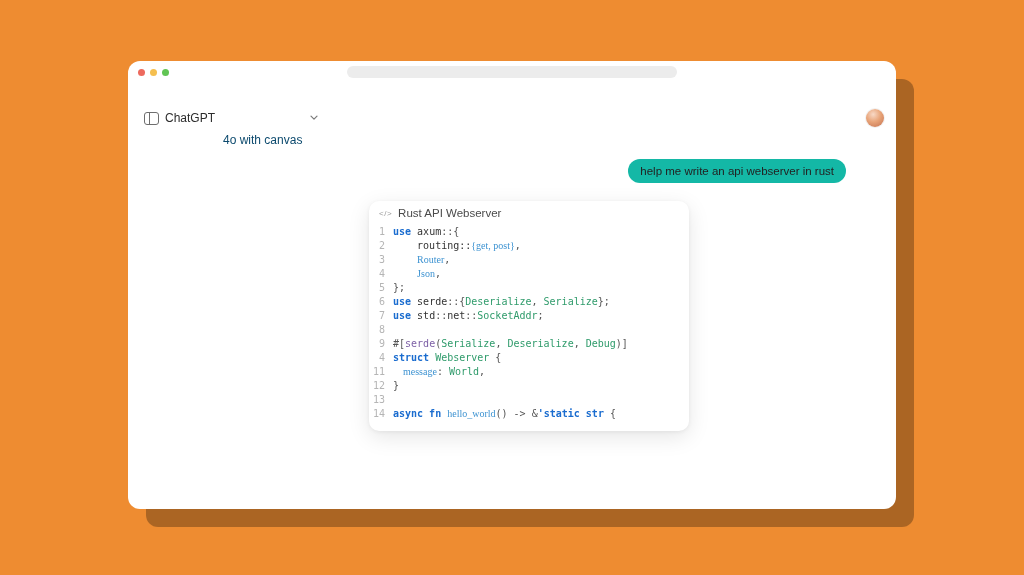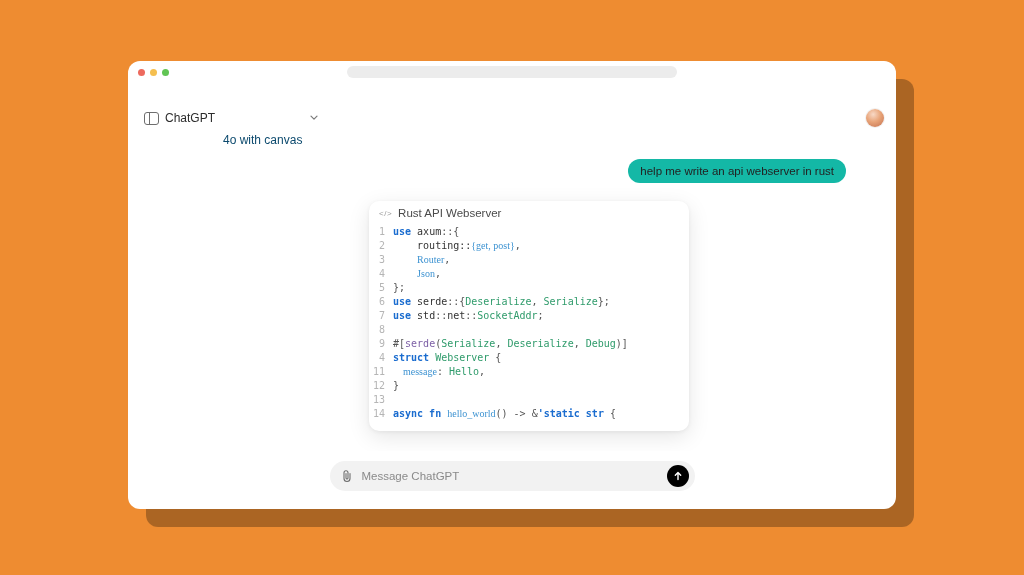--- a/index.html
+++ b/index.html
@@ -191,38 +191,23 @@
             <div class="code-line"><span class="ln">1</span><span><span class="tok-kw">use </span><span class="tok-path">axum</span><span class="tok-punc">::{</span></span></div>
             <div class="code-line"><span class="ln">2</span><span><span class="tok-path">    routing::</span><span class="tok-ident">{get, post}</span><span class="tok-punc">,</span></span></div>
             <div class="code-line"><span class="ln">3</span><span><span>    </span><span class="tok-ident">Router</span><span class="tok-punc">,</span></span></div>
             <div class="code-line"><span class="ln">4</span><span><span>    </span><span class="tok-ident">Json</span><span class="tok-punc">,</span></span></div>
             <div class="code-line"><span class="ln">5</span><span><span class="tok-punc">};</span></span></div>
             <div class="code-line"><span class="ln">6</span><span><span class="tok-kw">use </span><span class="tok-path">serde</span><span class="tok-punc">::{</span><span class="tok-type">Deserialize</span><span class="tok-punc">, </span><span class="tok-type">Serialize</span><span class="tok-punc">};</span></span></div>
             <div class="code-line"><span class="ln">7</span><span><span class="tok-kw">use </span><span class="tok-path">std</span><span class="tok-punc">::</span><span class="tok-path">net</span><span class="tok-punc">::</span><span class="tok-type">SocketAddr</span><span class="tok-punc">;</span></span></div>
             <div class="code-line"><span class="ln">8</span><span><span></span></span></div>
             <div class="code-line"><span class="ln">9</span><span><span class="tok-punc">#[</span><span class="tok-macro">serde</span><span class="tok-punc">(</span><span class="tok-type">Serialize</span><span class="tok-punc">, </span><span class="tok-type">Deserialize</span><span class="tok-punc">, </span><span class="tok-type">Debug</span><span class="tok-punc">)]</span></span></div>
             <div class="code-line"><span class="ln">4</span><span><span class="tok-kw">struct </span><span class="tok-type">Webserver</span><span class="tok-punc"> {</span></span></div>
-            <div class="code-line"><span class="ln">11</span><span><span class="tok-ident">    message</span><span class="tok-punc">: </span><span class="tok-type">Hello</span><span class="tok-punc">,</span></span></div>
+            <div class="code-line"><span class="ln">11</span><span><span class="tok-ident">    message</span><span class="tok-punc">: </span><span class="tok-type">World</span><span class="tok-punc">,</span></span></div>
             <div class="code-line"><span class="ln">12</span><span><span class="tok-punc">}</span></span></div>
             <div class="code-line"><span class="ln">13</span><span><span></span></span></div>
             <div class="code-line"><span class="ln">14</span><span><span class="tok-kw">async fn </span><span class="tok-ident">hello_world</span><span class="tok-punc">() -&gt; &amp;</span><span class="tok-kw">'static str</span><span class="tok-punc"> {</span></span></div>
           </div>
       </div>
     </div>
 
-    <div class="input-bar-wrap">
-      <div class="input-bar">
-        <span class="attach-icon">
-          <svg width="12" height="14" viewBox="0 0 12 14">
-              <path d="M9 4.5 V9.5 a3 3 0 0 1 -6 0 V3.8 a2 2 0 0 1 4 0 V9 a1 1 0 0 1 -2 0 V4.5" stroke="#6e6e6e" stroke-width="1.1" fill="none" stroke-linecap="round"></path>
-            </svg>
-        </span>
-        <span class="input-placeholder">Message ChatGPT</span>
-        <span class="send-btn">
-          <svg width="10" height="10" viewBox="0 0 10 10">
-              <path d="M5 8.5 V1.5 M5 1.5 L2.3 4.2 M5 1.5 L7.7 4.2" stroke="#fff" stroke-width="1.4" fill="none" stroke-linecap="round" stroke-linejoin="round"></path>
-            </svg>
-        </span>
-      </div>
-    </div>
 
   </div>
 </div>
 
 </body></html>

